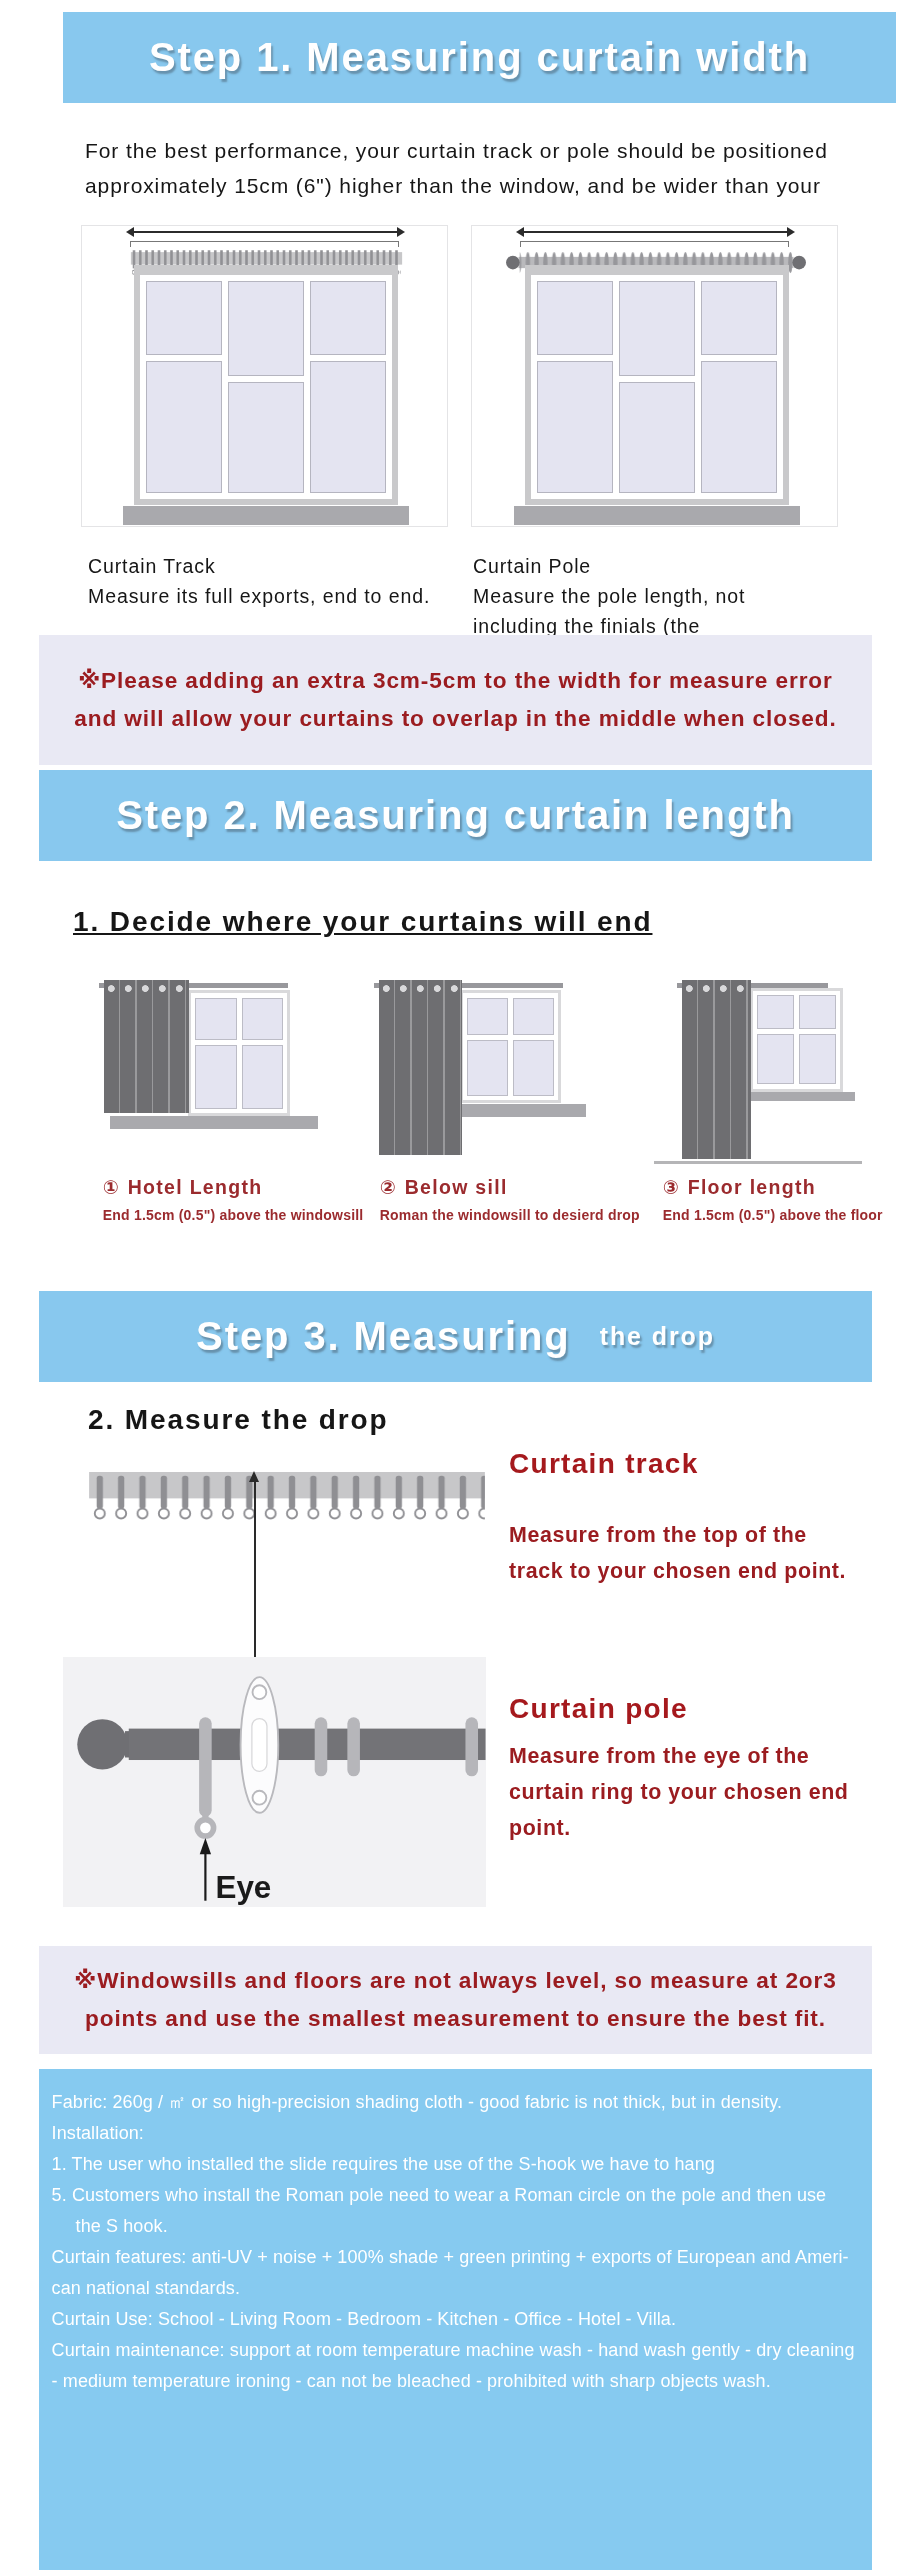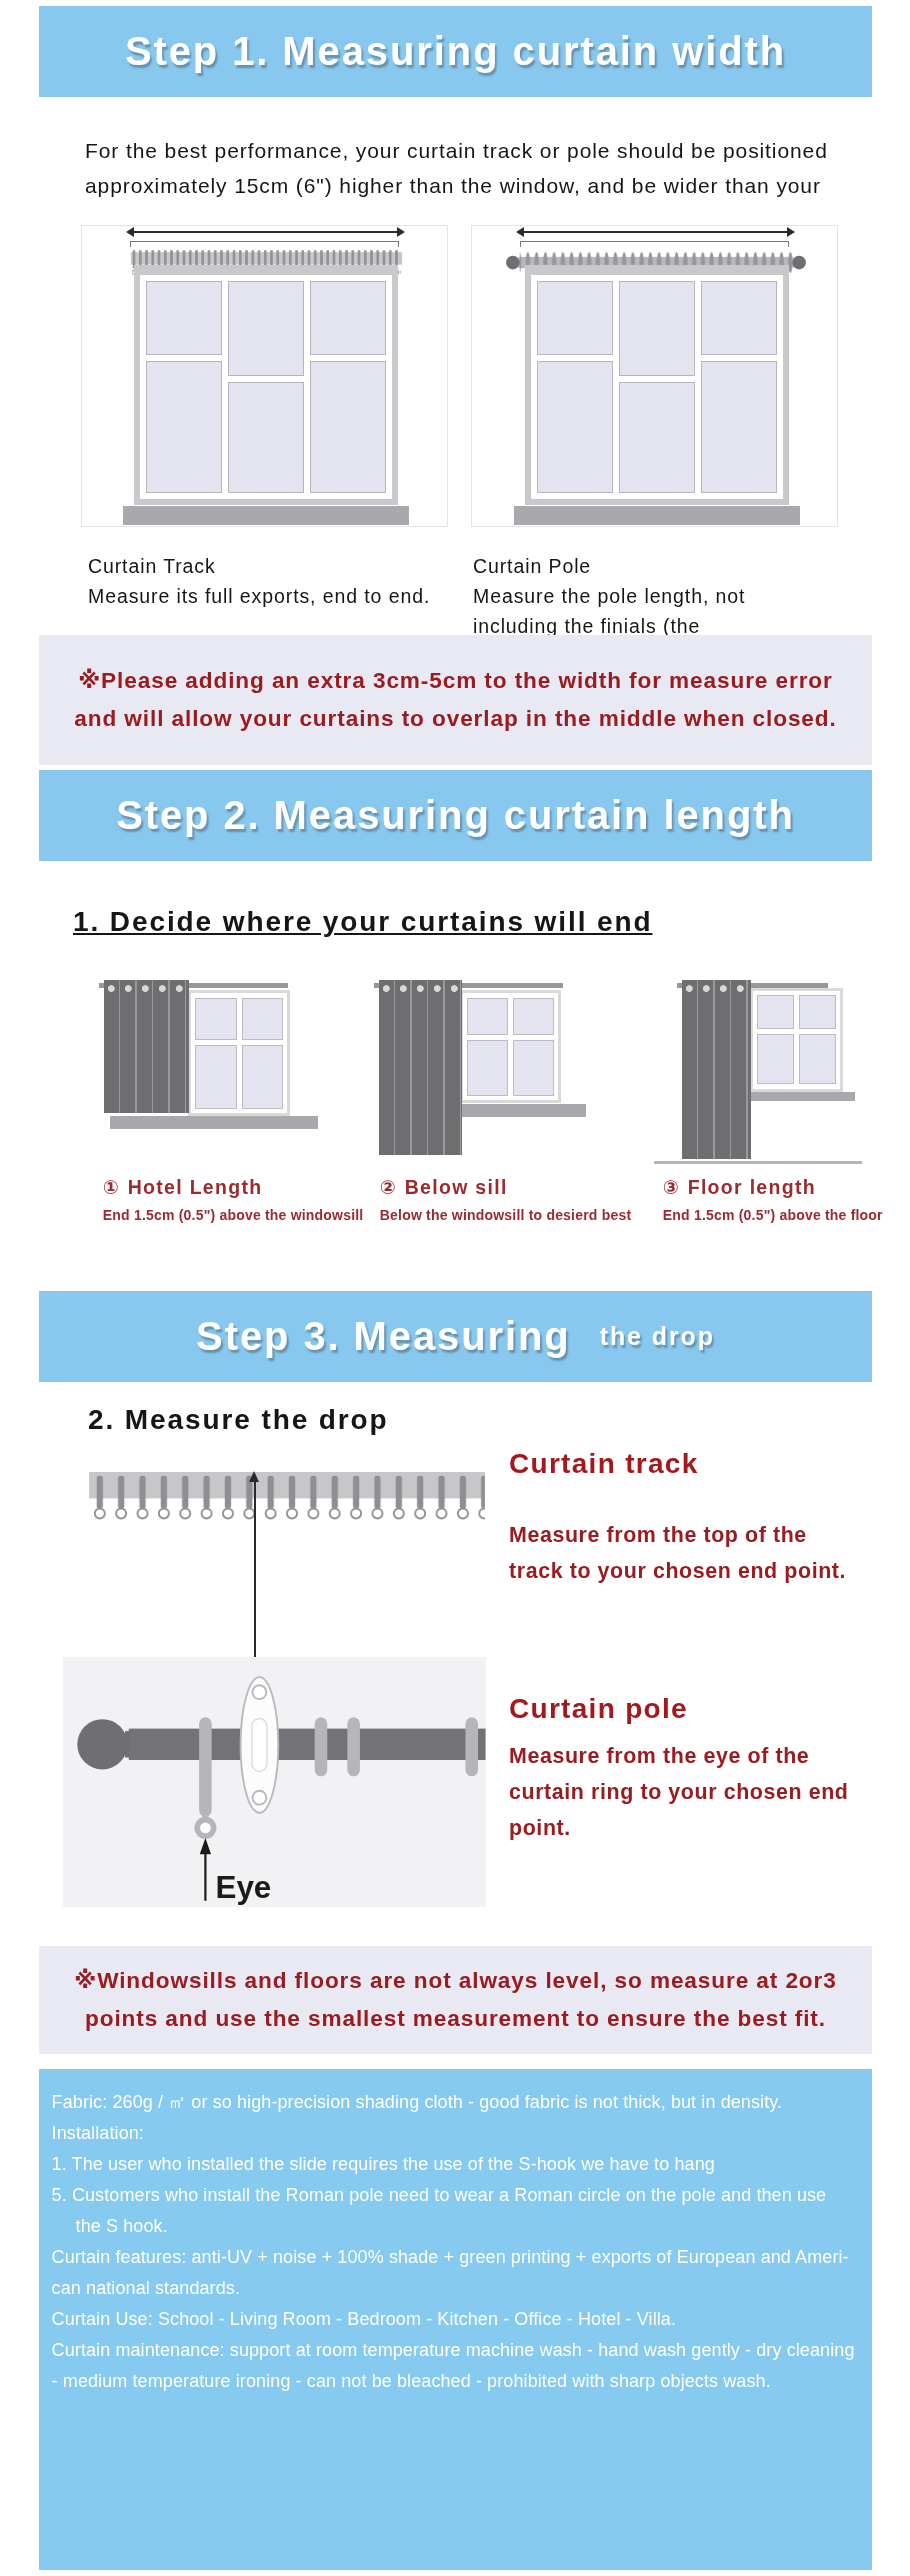--- a/index.html
+++ b/index.html
@@ -18,21 +18,21 @@
   html,body{margin:0;padding:0;background:#fff;}
   .page{position:relative;width:910px;height:2576px;background:#fff;overflow:hidden;
         font-family:"Liberation Sans","DejaVu Sans",sans-serif;color:var(--text-black);}
 
   
   .banner{position:absolute;left:39px;width:833px;height:91px;background:var(--banner-blue);
           display:flex;align-items:center;justify-content:center;}
   .banner-text{color:#fff;font-weight:bold;font-size:40px;letter-spacing:1.9px;
                text-shadow:1.9px 2.5px 1.9px rgba(75,100,118,.55);white-space:nowrap;}
   .banner-sub{font-size:25px;margin-left:29px;}
-  #banner1{top:6px;} #banner2{top:770px;} #banner3{top:1291px;}
+  #banner1{top:12px;margin-left:24px;} #banner2{top:770px;} #banner3{top:1291px;}
 
   
   .intro{position:absolute;top:133px;left:85px;width:786px;font-size:21px;line-height:35px;
          letter-spacing:0.9px;color:var(--text-black);}
 
   
   .illus-row{position:absolute;top:225px;left:81px;display:flex;gap:23px;}
   .illus-box{position:relative;width:367px;height:302px;border:0.6px solid #e4e4e6;background:#fff;box-sizing:border-box;}
   .harrow{position:absolute;top:5px;left:47px;width:273px;height:1.9px;background:#2b2b2b;}
   .harrow::before{content:"";position:absolute;left:-8.2px;top:-4.4px;border:5px solid transparent;border-right:8.8px solid #2b2b2b;}
@@ -242,21 +242,21 @@
       <div class="sill2" style="left:14px;top:125px;width:201px;height:12.6px;"></div>
       <div class="curtain" style="left:7.5px;width:83px;height:175px;">
         <div class="grommets"></div>
       </div>
     </div>
     <div class="opt-cap">
       <div class="opt-title">
         <span class="opt-num">②</span>
         <span>Below sill</span>
       </div>
-      <div class="opt-desc">Below the windowsill to desierd best</div>
+      <div class="opt-desc">Roman the windowsill to desierd drop</div>
     </div>
   </div>
 
   <div class="opt" id="opt3">
     <div class="scene">
       <div class="rod" style="left:22.6px;width:151px;"></div>
       <div class="win2" style="left:96px;top:8.8px;width:93px;height:104px;">
         <div class="p"></div>
           <div class="p"></div>
         <div class="p"></div>

